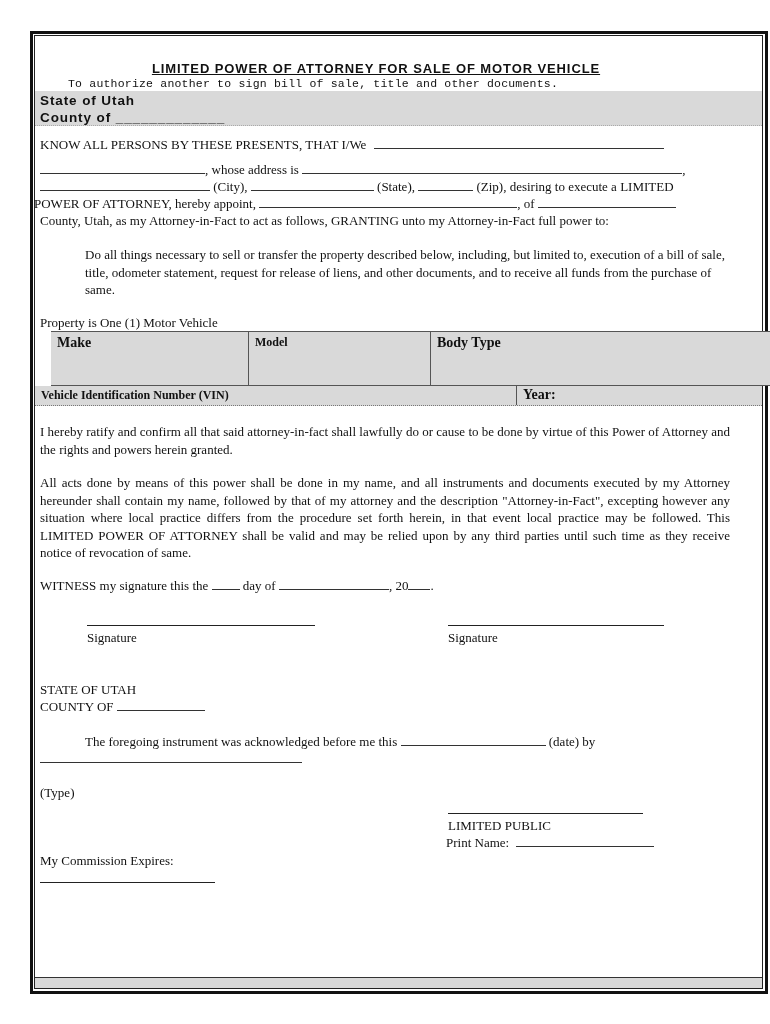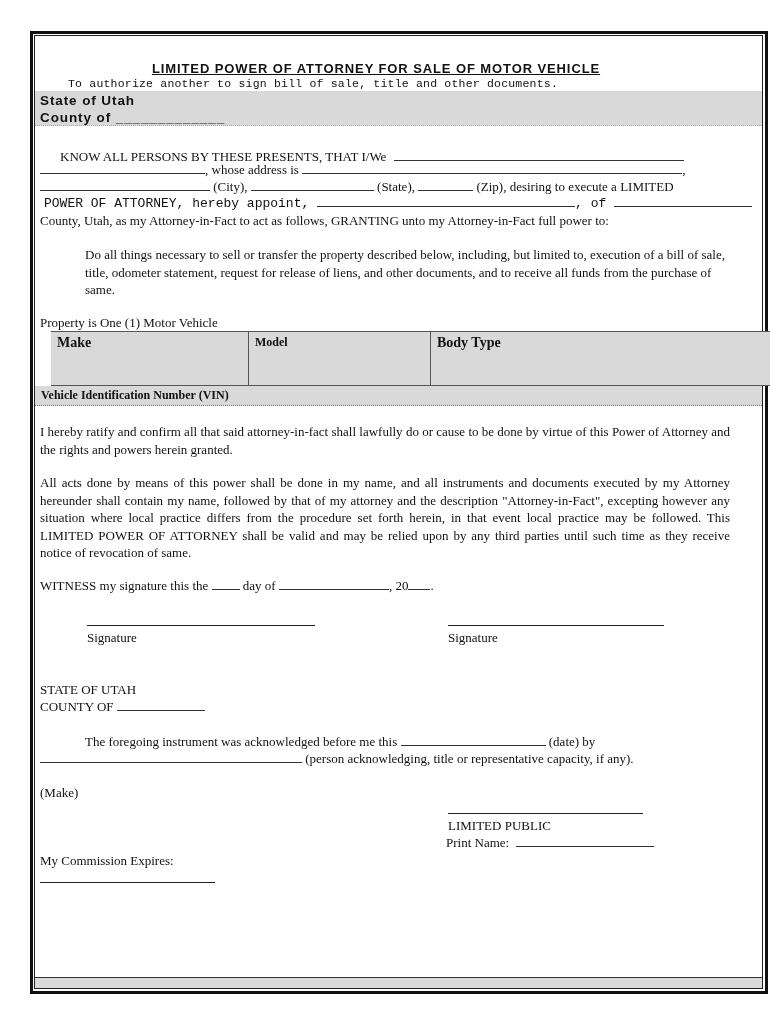--- a/index.html
+++ b/index.html
@@ -65,37 +65,37 @@
 <div class="frame-outer"></div>
 <div class="frame-inner"></div>
 
 <div class="abs title">LIMITED POWER OF ATTORNEY FOR SALE OF MOTOR VEHICLE</div>
 <div class="abs subtitle">To authorize another to sign bill of sale, title and other documents.</div>
 
 <div class="gray-band"></div>
 <div class="abs state-line" style="top:93px;">State of Utah</div>
 <div class="abs state-line" style="top:110px;">County of _____________</div>
 
-<div class="abs body-text" style="left:40px; top:148px;margin-left:20px;">
+<div class="abs body-text" style="left:40px; top:136px;">
   <span>KNOW ALL PERSONS BY THESE PRESENTS, THAT I/We</span>
   <span class="blank" style="width:290px; margin-left:4px;"></span>
 </div>
 <div class="abs body-text" style="left:40px; top:161px;">
   <span class="blank" style="width:165px;"></span><span>, whose address is</span>
   <span class="blank" style="width:380px;"></span><span>,</span>
 </div>
 <div class="abs body-text" style="left:40px; top:178px;">
   <span class="blank" style="width:170px;"></span>
   <span>(City),</span>
   <span class="blank" style="width:123px;"></span>
   <span>(State),</span>
   <span class="blank" style="width:55px;"></span>
   <span>(Zip), desiring to execute a LIMITED</span>
 </div>
-<div class="abs body-text" style="left:44px; top:195px;font-family:Liberation Mono, monospace;">
+<div class="abs body-text" style="left:34px; top:195px;">
   <span>POWER OF ATTORNEY, hereby appoint,</span>
   <span class="blank" style="width:258px;"></span><span>, of</span>
   <span class="blank" style="width:138px;"></span>
 </div>
 <div class="abs body-text" style="left:40px; top:212px;">County, Utah, as my Attorney-in-Fact to act as follows, GRANTING unto my Attorney-in-Fact full power to:</div>
 
 <div class="para indented-para" style="top:246px;">Do all things necessary to sell or transfer the property described below, including, but limited to, execution of a bill of sale, title, odometer statement, request for release of liens, and other documents, and to receive all funds from the purchase of same.</div>
 
 <div class="abs body-text" style="left:40px; top:314px;">Property is One (1) Motor Vehicle</div>
 
@@ -107,20 +107,23 @@
     <div class="vcell sep vlabel-sm" style="left:197px; width:182px;">
       <span>Model</span>
     </div>
     <div class="vcell sep vlabel-lg" style="left:379px; width:348px;">
       <span>Body Type</span>
     </div>
   </div>
   <div class="vrow2">
     <div class="vcell vlabel-sm" style="left:0; width:481px; padding-top:2px;">
       <span>Vehicle Identification Number (VIN)</span>
+    </div>
+    <div class="vcell sep vlabel-lg" style="left:481px; width:246px; padding-top:1px;">
+      <span>Year:</span>
     </div>
   </div>
 </div>
 
 <div class="para" style="top:423px;">I hereby ratify and confirm all that said attorney-in-fact shall lawfully do or cause to be done by virtue of this Power of Attorney and the rights and powers herein granted.</div>
 <div class="para" style="top:474px;">All acts done by means of this power shall be done in my name, and all instruments and documents executed by my Attorney hereunder shall contain my name, followed by that of my attorney and the description "Attorney-in-Fact", excepting however any situation where local practice differs from the procedure set forth herein, in that event local practice may be followed. This LIMITED POWER OF ATTORNEY shall be valid and may be relied upon by any third parties until such time as they receive notice of revocation of same.</div>
 
 <div class="abs body-text" style="left:40px; top:577px;">
   <span>WITNESS my signature this the</span>
   <span class="blank" style="width:28px;"></span>
@@ -139,24 +142,23 @@
   <span class="blank" style="width:88px;"></span>
 </div>
 
 <div class="abs body-text" style="left:85px; top:733px;">
   <span>The foregoing instrument was acknowledged before me this</span>
   <span class="blank" style="width:145px;"></span>
   <span>(date) by</span>
 </div>
 <div class="abs body-text" style="left:40px; top:750px;">
   <span class="blank" style="width:262px;"></span>
-  <span>(person acknowledging, title or representative capacity, if any).</span>
 </div>
 
-<div class="abs body-text" style="left:40px; top:784px;">(Make)</div>
+<div class="abs body-text" style="left:40px; top:784px;">(Type)</div>
 
 <div class="sigline" style="left:448px; top:813px; width:195px;"></div>
 <div class="abs body-text" style="left:448px; top:817px;">LIMITED PUBLIC</div>
 <div class="abs body-text" style="left:446px; top:834px;">
   <span>Print Name:</span>
   <span class="blank" style="width:138px; margin-left:4px;"></span>
 </div>
 
 <div class="abs body-text" style="left:40px; top:852px;">My Commission Expires:</div>
 <div class="sigline" style="left:40px; top:882px; width:175px;"></div>

